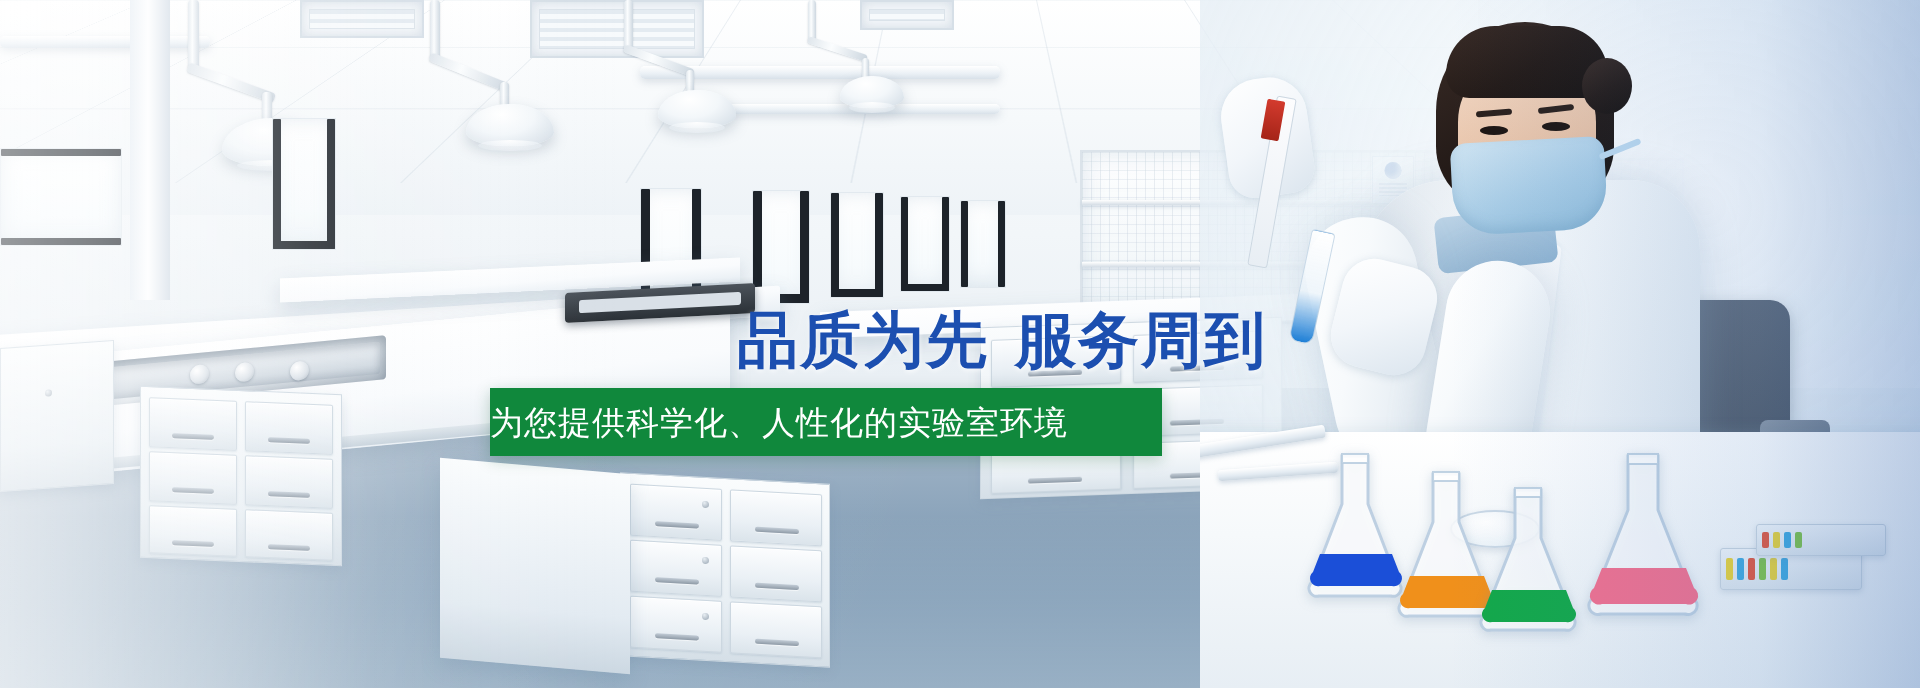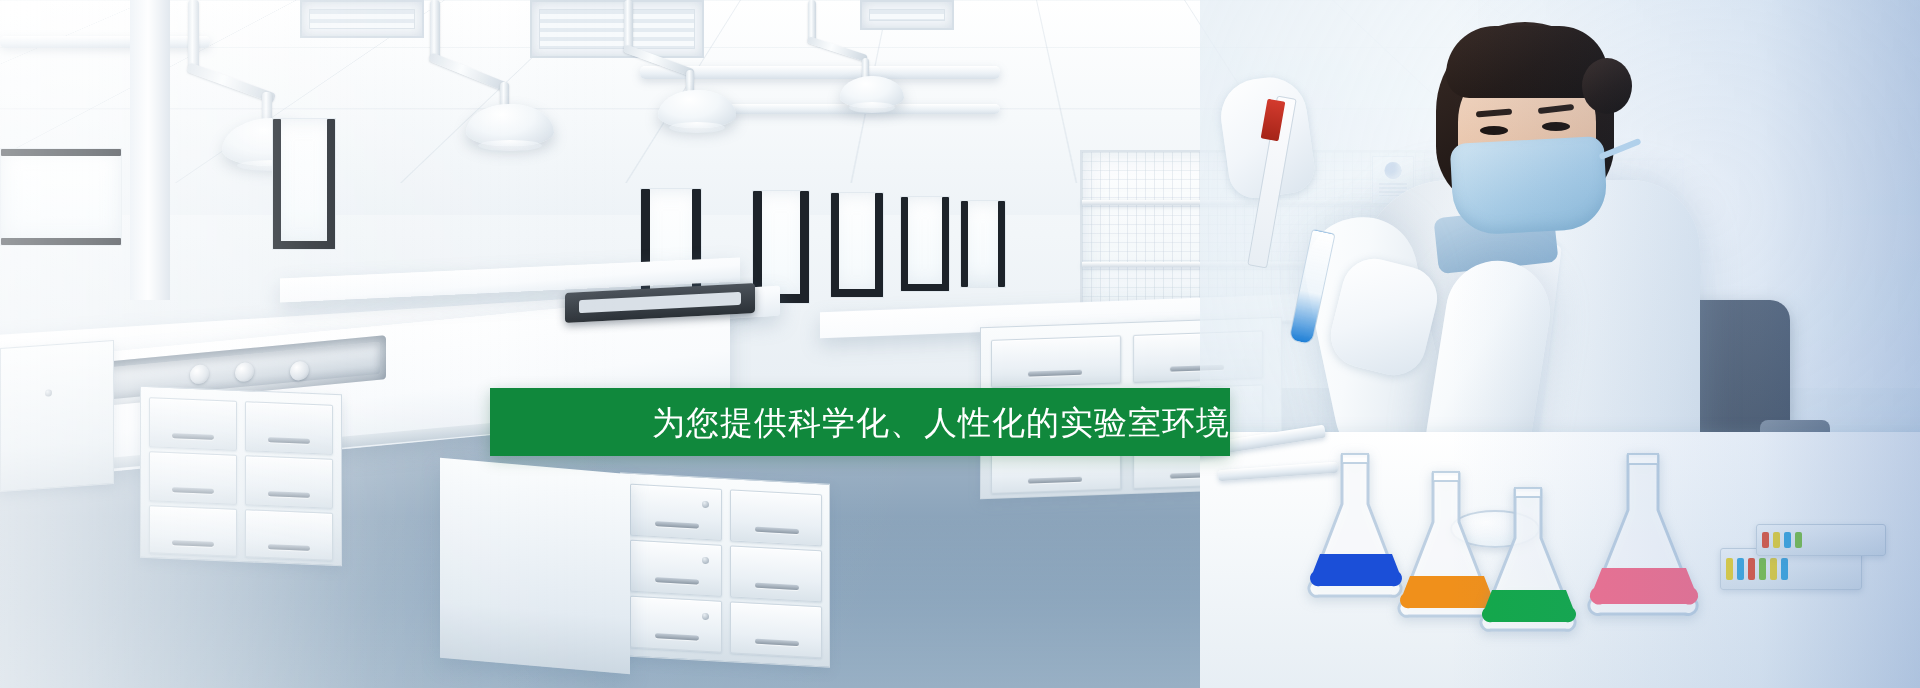--- a/index.html
+++ b/index.html
@@ -367,26 +367,26 @@
     color: #1c4fb0;
     white-space: nowrap;
     line-height: 1.05;
     text-shadow: 0 2px 5px rgba(255,255,255,.75);
   }
   .headline .gap { display: inline-block; width: 26px; }
   .subbar {
     position: absolute;
     left: 490px;
     top: 388px;
-    width: 740px;
+    width: 672px;
     height: 68px;
     background: #10883c;
     display: flex;
     align-items: center;
-    justify-content: flex-end;
+    justify-content: flex-start;
     pointer-events: auto;
     box-shadow: 0 4px 14px rgba(16,90,48,.25);
   }
   .subbar-text {
     font-family: "DejaVu Sans", "Liberation Sans", sans-serif;
     font-size: 33px;
     letter-spacing: 1px;
     color: #ffffff;
     white-space: nowrap;
     line-height: 1;
@@ -683,19 +683,20 @@
         <div class="tube" style="height:16px; background:#7ec24a;"></div>
       </div>
     </div>
 
     <div class="left-wash"></div>
     <div class="right-wash"></div>
   </div>
 
   <div class="copy">
 
+    <div class="headline"><span>品质为先</span><span class="gap"></span><span>服务周到</span></div>
 
     <div class="subbar">
       <span class="subbar-text">为您提供科学化、人性化的实验室环境</span>
     </div>
   </div>
 
 </div>
 
 </body></html>

